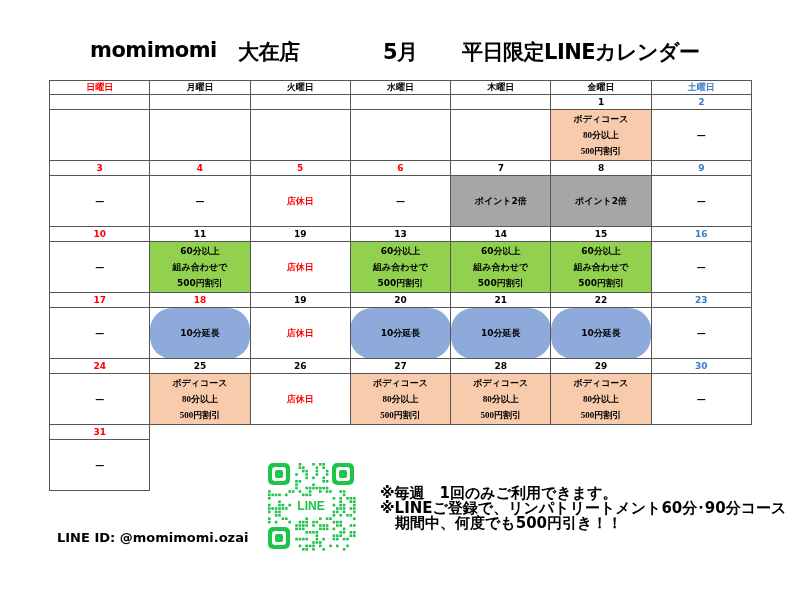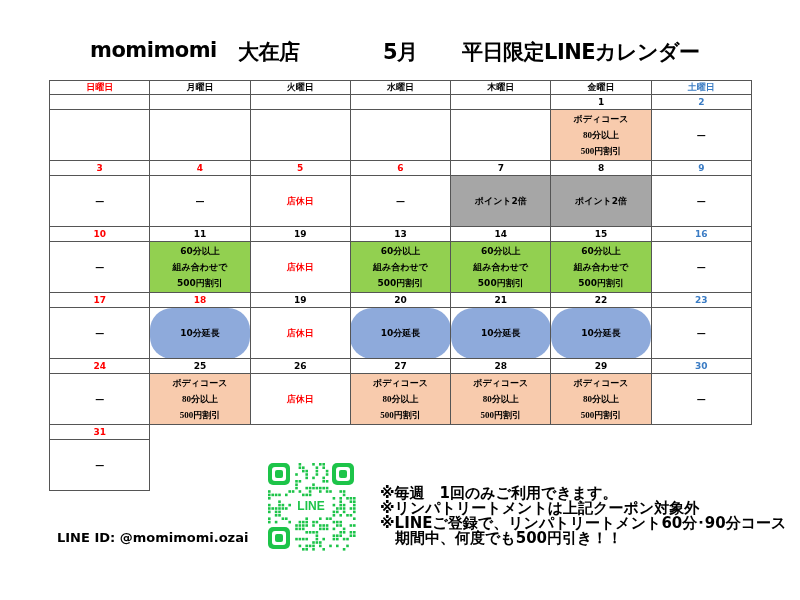--- a/index.html
+++ b/index.html
@@ -449,16 +449,15 @@
           <rect x="77.80000000000001" y="88.00000000000003" width="2.6" height="2.6"></rect>
         </g>
     </g>
     <rect x="28" y="38" width="36" height="14" fill="#fff"></rect>
     <text x="46" y="49.5" text-anchor="middle" font-family="Liberation Sans, sans-serif" font-weight="bold" font-size="12" fill="#1dc449">LINE</text>
   </svg>
 </div>
 
 <div class="notes">
   <div>※毎週　1回のみご利用できます。</div>
-  <div>※リンパトリートメントは上記クーポン対象外</div>
   <div>※LINEご登録で、リンパトリートメント60分･90分コース</div>
   <div>　期間中、何度でも500円引き！！</div>
 </div>
 
 </body></html>

